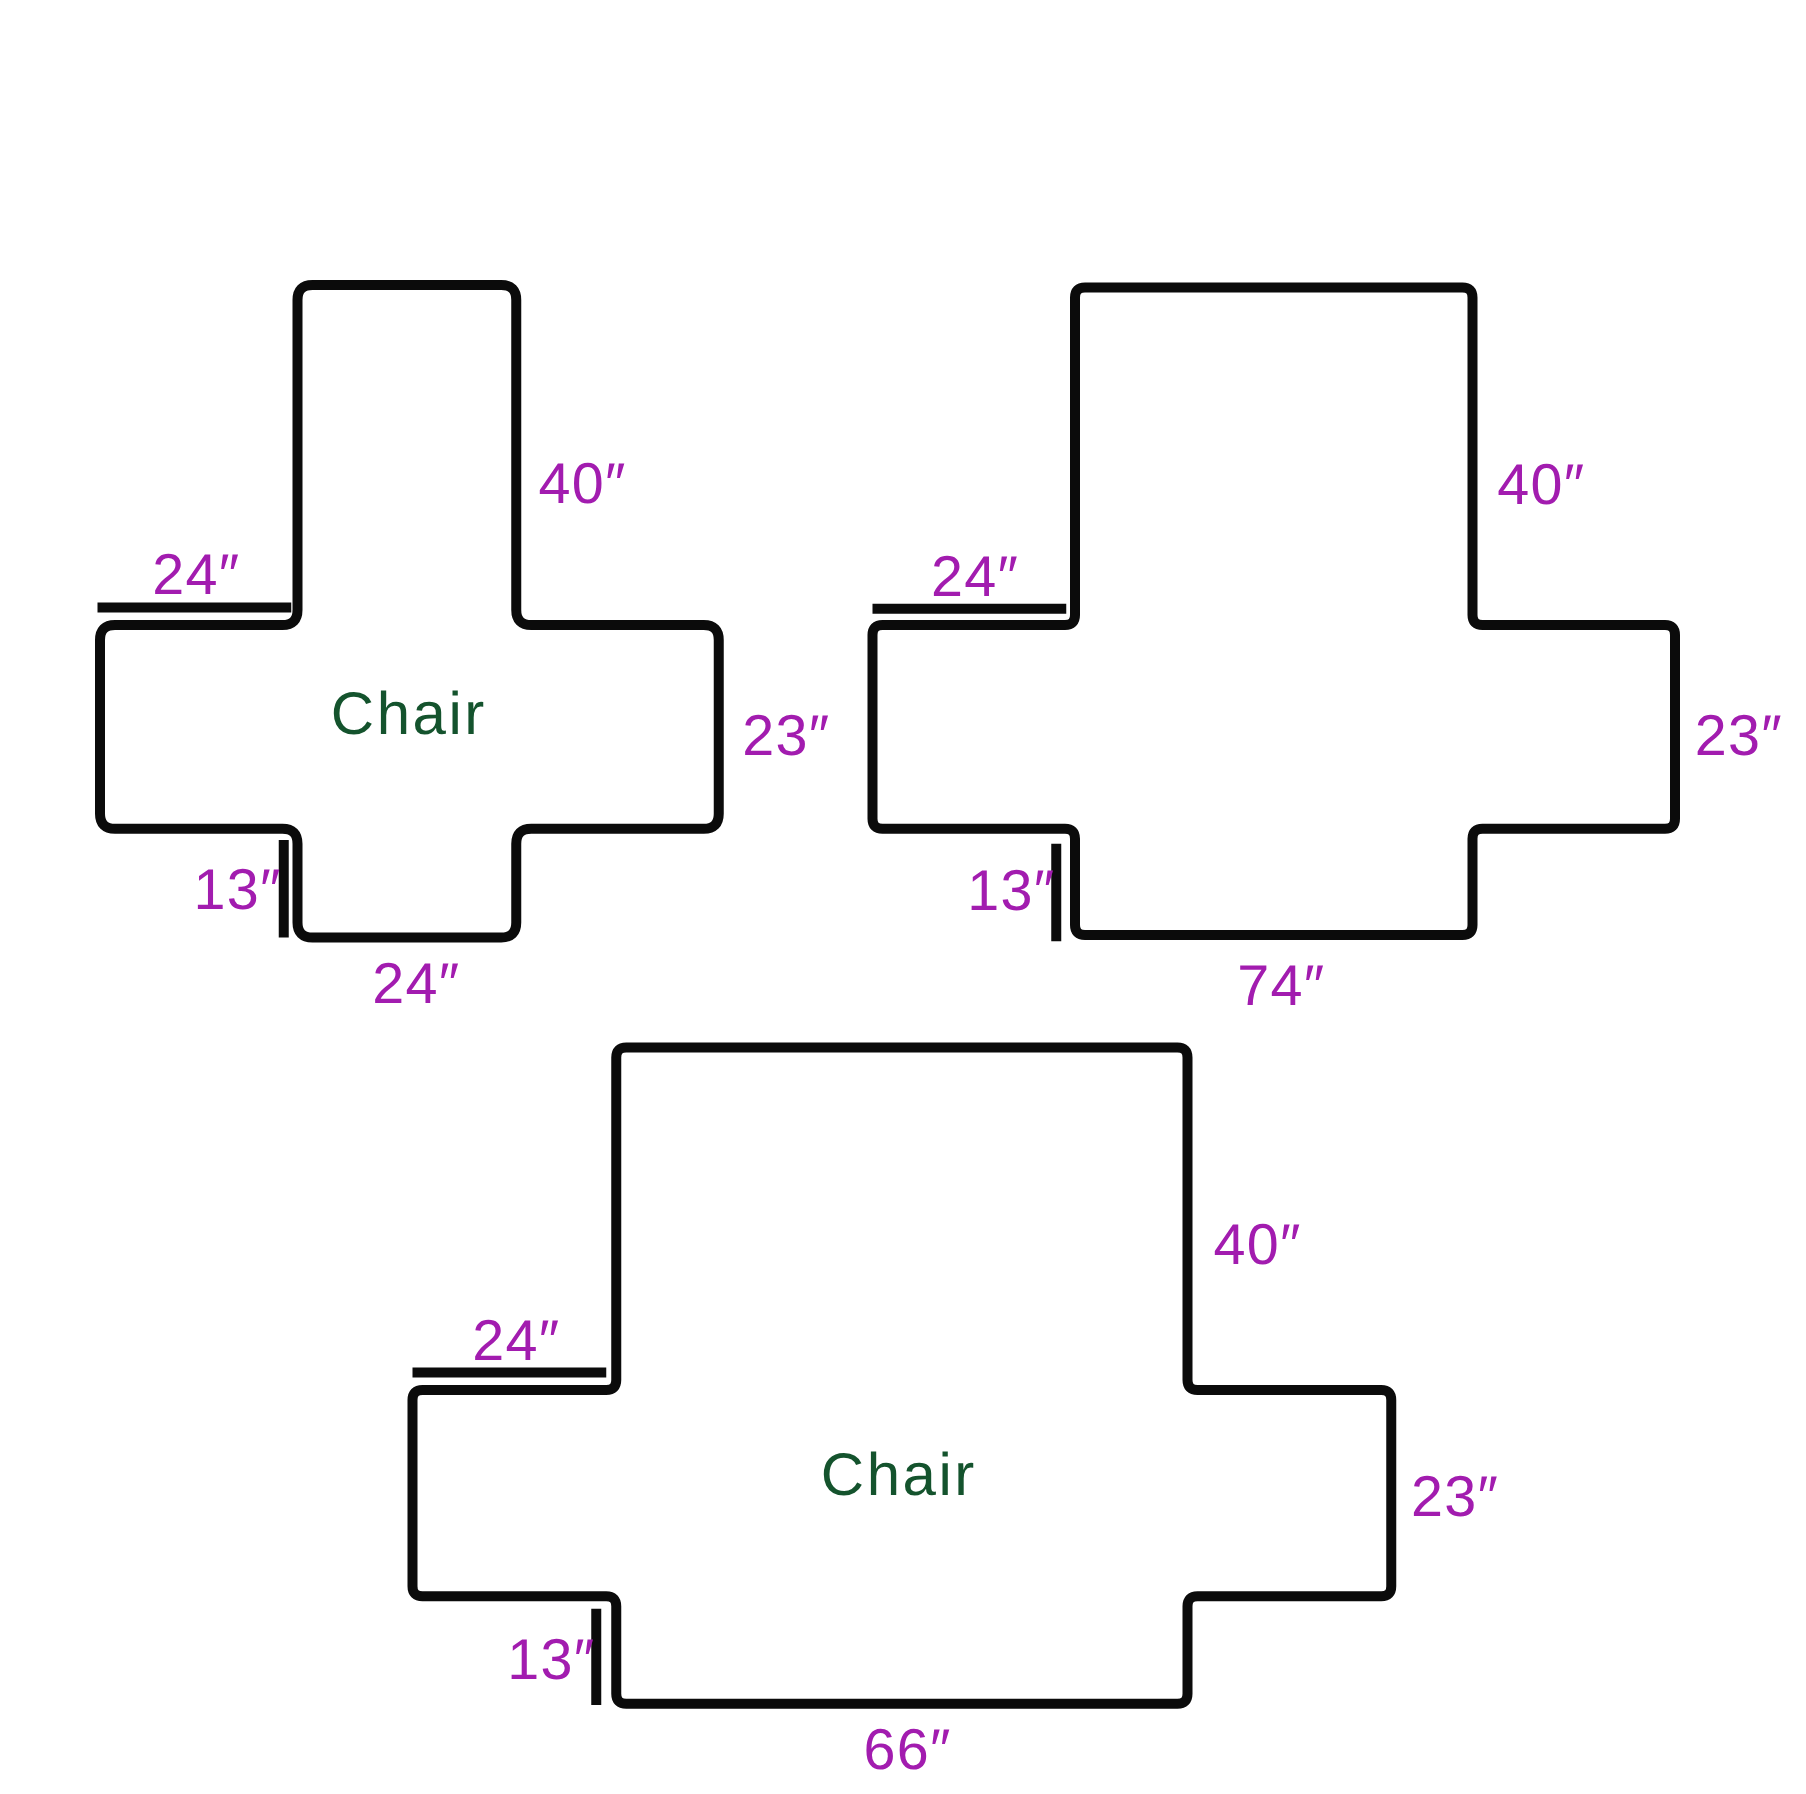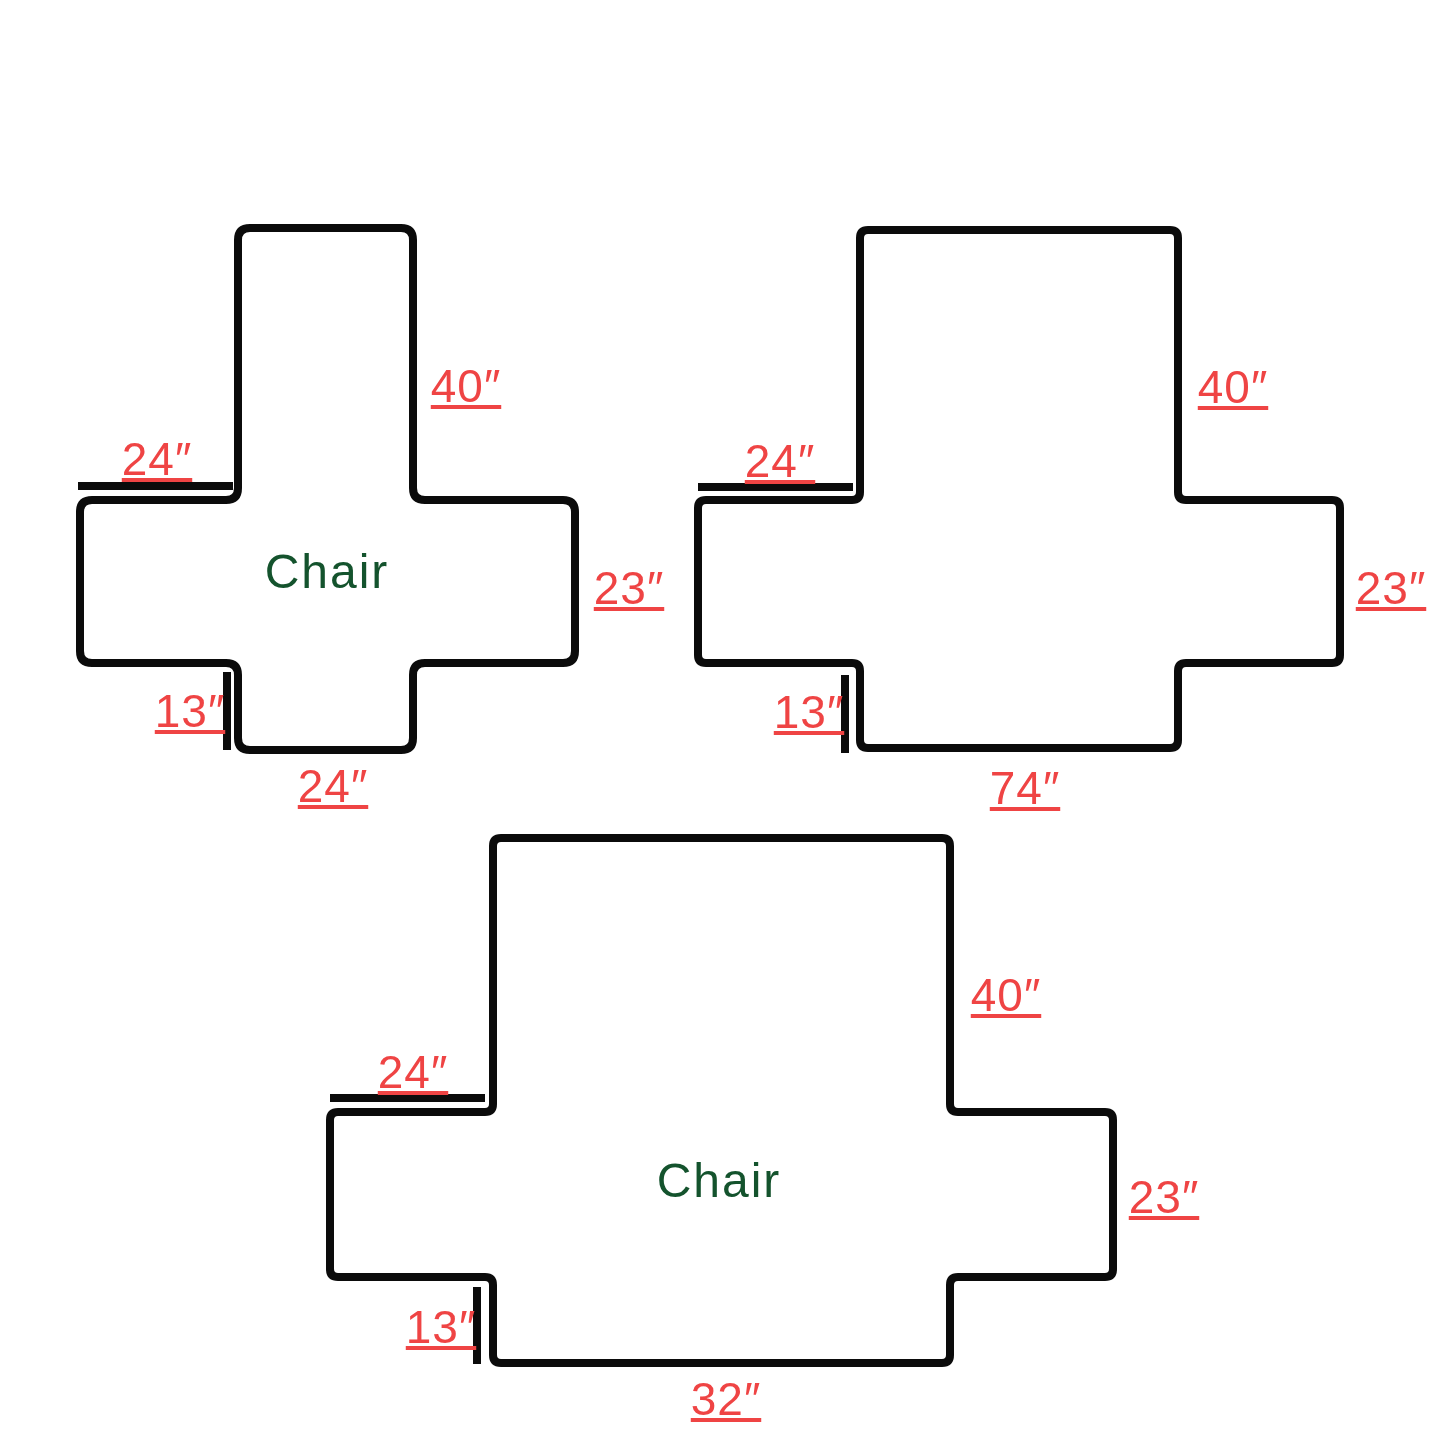--- a/index.html
+++ b/index.html
@@ -45,25 +45,24 @@
   }
   .dimline {
     stroke: #0b0b0b;
     stroke-width: 8;
     stroke-linecap: butt;
   }
   .dim-label {
     position: absolute;
     transform: translate(-50%, -50%);
     font-size: 46px;
-    color: #ef4444;
+    color: #a21caf;
     letter-spacing: 1px;
     white-space: nowrap;
     line-height: 1;
-    text-decoration: underline;
   }
   .piece-label {
     position: absolute;
     transform: translate(-50%, -50%);
     font-size: 48px;
     color: #14532d;
     letter-spacing: 2px;
     white-space: nowrap;
     line-height: 1;
   }
@@ -142,15 +141,15 @@
   <div class="dim-label" style="left:780px;  top:461px;">24″</div>
   <div class="dim-label" style="left:1391px; top:588px;">23″</div>
   <div class="dim-label" style="left:809px;  top:712px;">13″</div>
   <div class="dim-label" style="left:1025px; top:788px;">74″</div>
 
   <div class="piece-label" style="left:719px; top:1181px;">Chair</div>
   <div class="dim-label" style="left:1006px; top:995px;">40″</div>
   <div class="dim-label" style="left:413px;  top:1072px;">24″</div>
   <div class="dim-label" style="left:1164px; top:1197px;">23″</div>
   <div class="dim-label" style="left:441px;  top:1327px;">13″</div>
-  <div class="dim-label" style="left:726px;  top:1399px;">32″</div>
+  <div class="dim-label" style="left:726px;  top:1399px;">66″</div>
 
 </div>
 
 </body></html>

